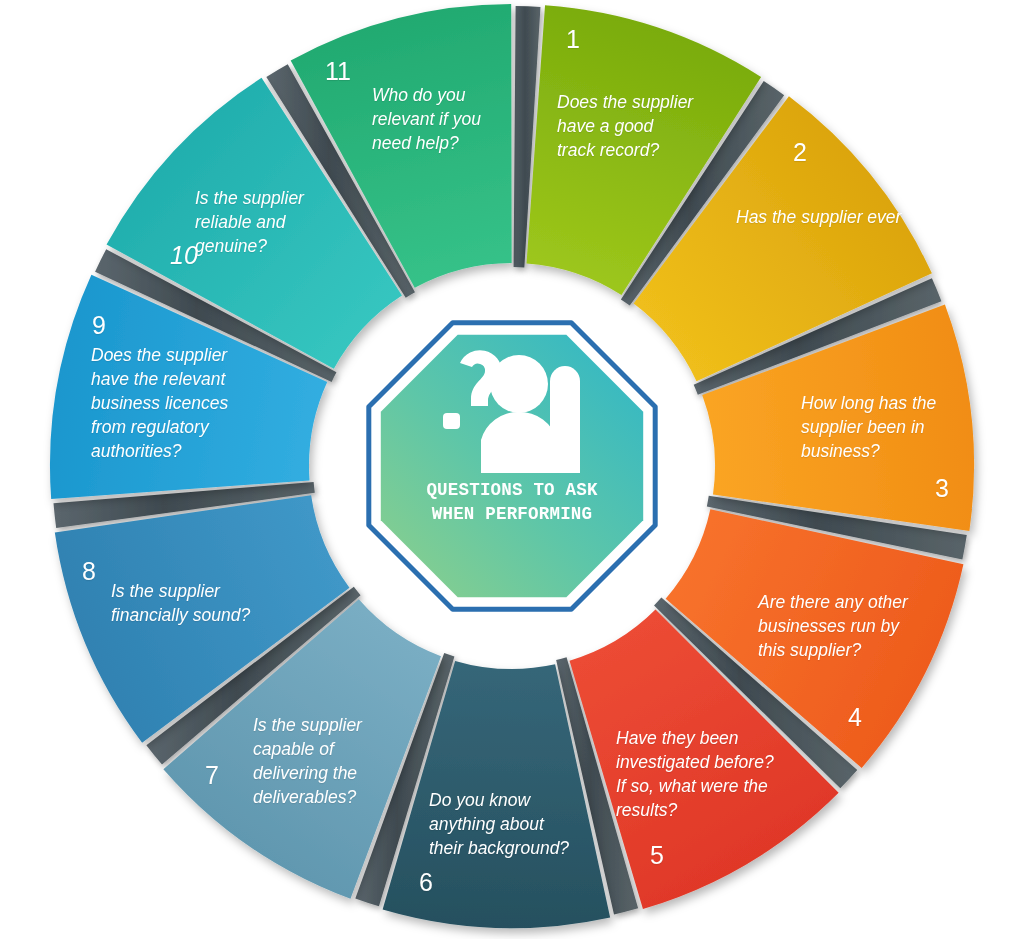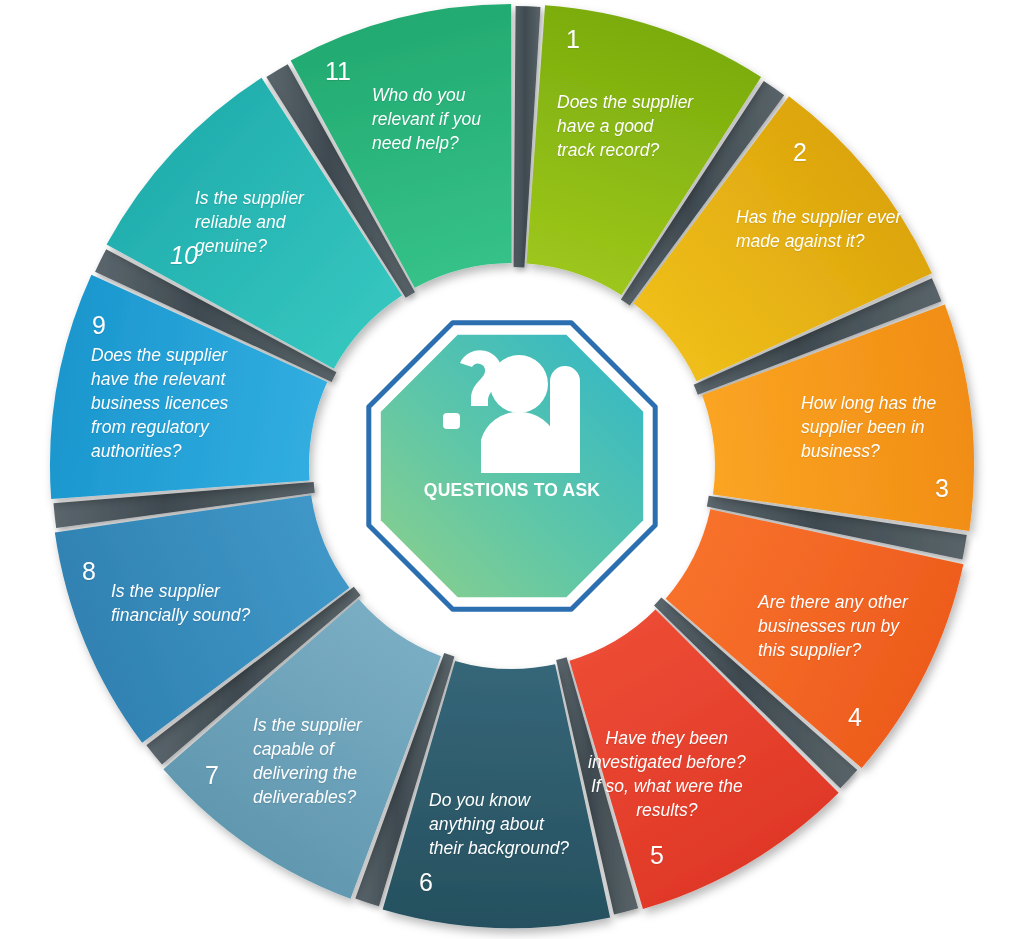--- a/index.html
+++ b/index.html
@@ -50,21 +50,21 @@
     position: absolute;
     left: 372px;
     top: 478px;
     width: 280px;
     text-align: center;
     color: #ffffff;
     font-weight: bold;
     font-size: 17.5px;
     line-height: 24px;
     letter-spacing: 0.2px;
-    font-family: Liberation Sans, sans-serif;
+    font-family: Liberation Mono, monospace;
     pointer-events: none;
   }
   .center-text div { white-space: nowrap; }
 </style>
 </head>
 <body>
 
 <div id="wheel-stage">
 
   <svg class="wheel" viewBox="0 0 1024 939">
@@ -171,47 +171,47 @@
       <circle cx="7" cy="-31" r="29" fill="#ffffff"></circle>
 
       <path d="M -31 58 l 0 -33 a 38 38 0 0 1 38 -28 a 38 38 0 0 1 38 28 l 0 33 z" fill="#ffffff"></path>
 
       <path d="M 38 58 l 0 -92 a 15 15 0 0 1 30 0 l 0 92 z" fill="#ffffff"></path>
     </g>
   </svg>
 
   <div class="center-text">
     <div>QUESTIONS TO ASK</div>
+    <div>WHEN PERFORMING</div>
   </div>
 
   <div id="label-layer">
       <div class="seg-label" style="left: 557px; top: 90px;">
         <div>Does the supplier</div>
         <div>have a good</div>
         <div>track record?</div>
       </div>
       <div class="seg-num" style="left: 566px; top: 27px;">1</div>
       <div class="seg-label" style="left: 708px; top: 205px; margin-left: 28px;">
         <div>Has the supplier ever</div>
-        <div>made against it?</div>
       </div>
       <div class="seg-num" style="left: 793px; top: 140px;">2</div>
       <div class="seg-label" style="left: 801px; top: 391px;">
         <div>How long has the</div>
         <div>supplier been in</div>
         <div>business?</div>
       </div>
       <div class="seg-num" style="left: 935px; top: 476px;">3</div>
       <div class="seg-label" style="left: 758px; top: 590px;">
         <div>Are there any other</div>
         <div>businesses run by</div>
         <div>this supplier?</div>
       </div>
       <div class="seg-num" style="left: 848px; top: 705px;">4</div>
-      <div class="seg-label" style="left: 588px; top: 726px; text-align: center;">
+      <div class="seg-label" style="left: 616px; top: 726px;">
         <div>Have they been</div>
         <div>investigated before?</div>
         <div>If so, what were the</div>
         <div>results?</div>
       </div>
       <div class="seg-num" style="left: 650px; top: 843px;">5</div>
       <div class="seg-label" style="left: 429px; top: 788px;">
         <div>Do you know</div>
         <div>anything about</div>
         <div>their background?</div>

